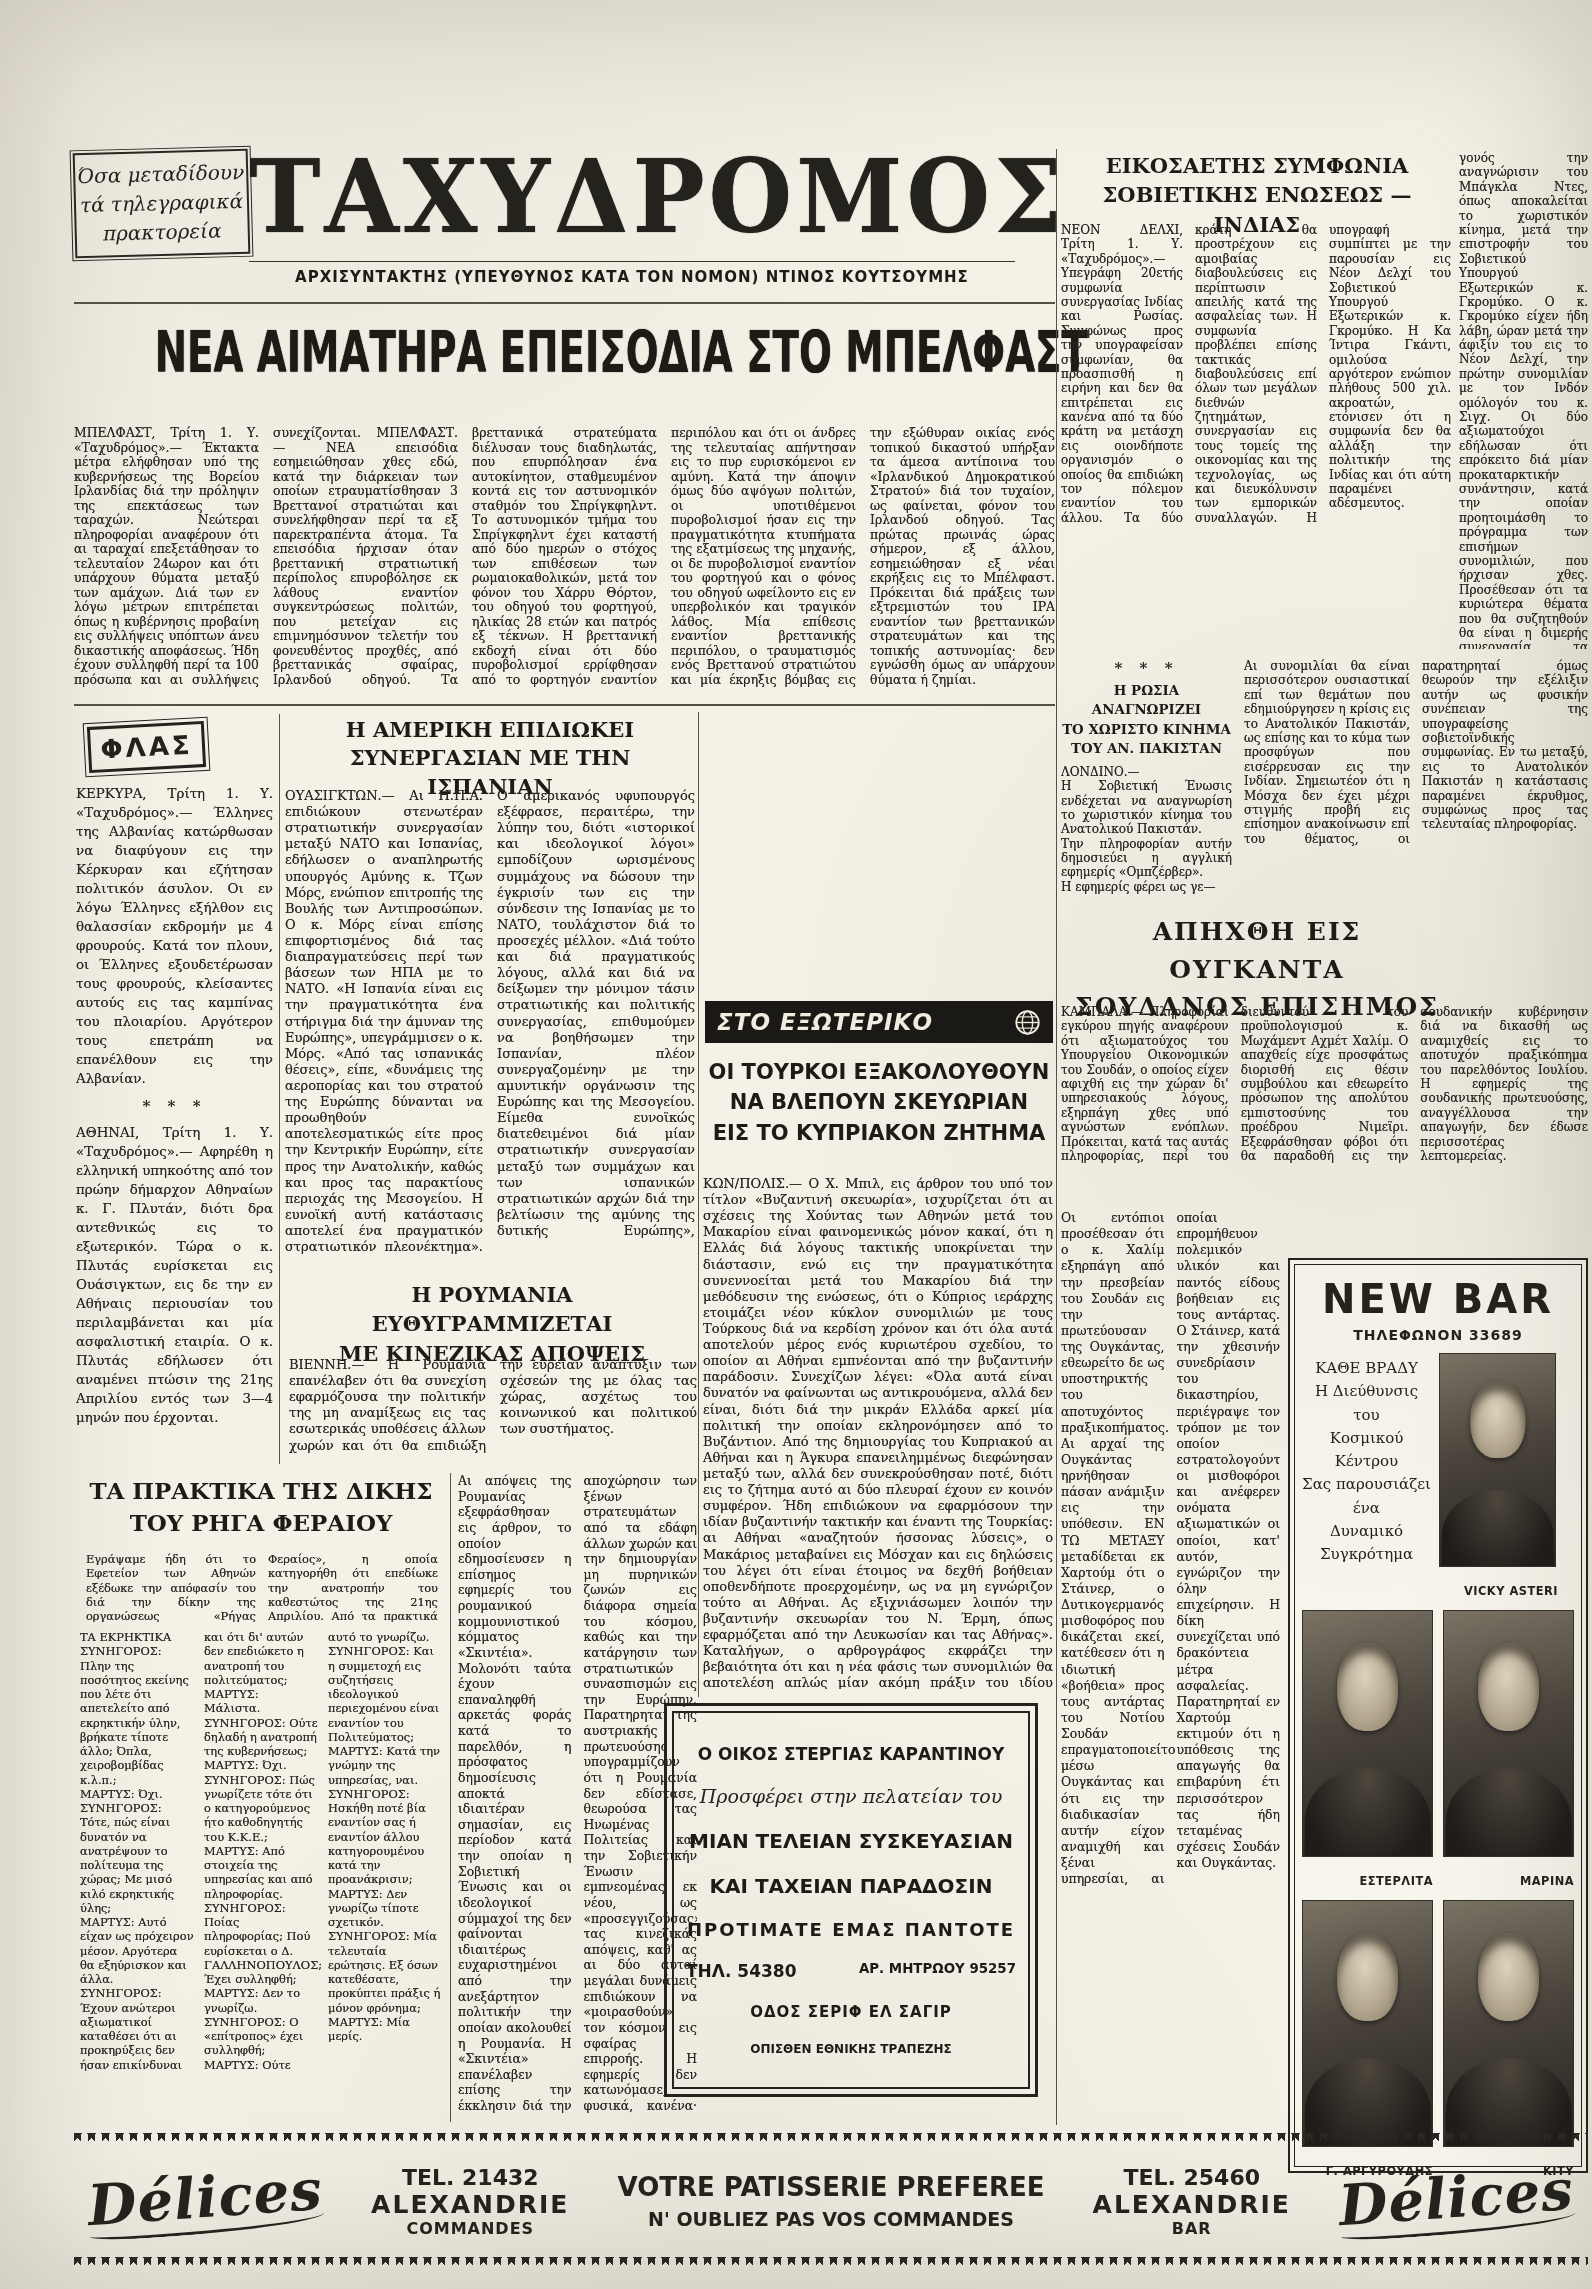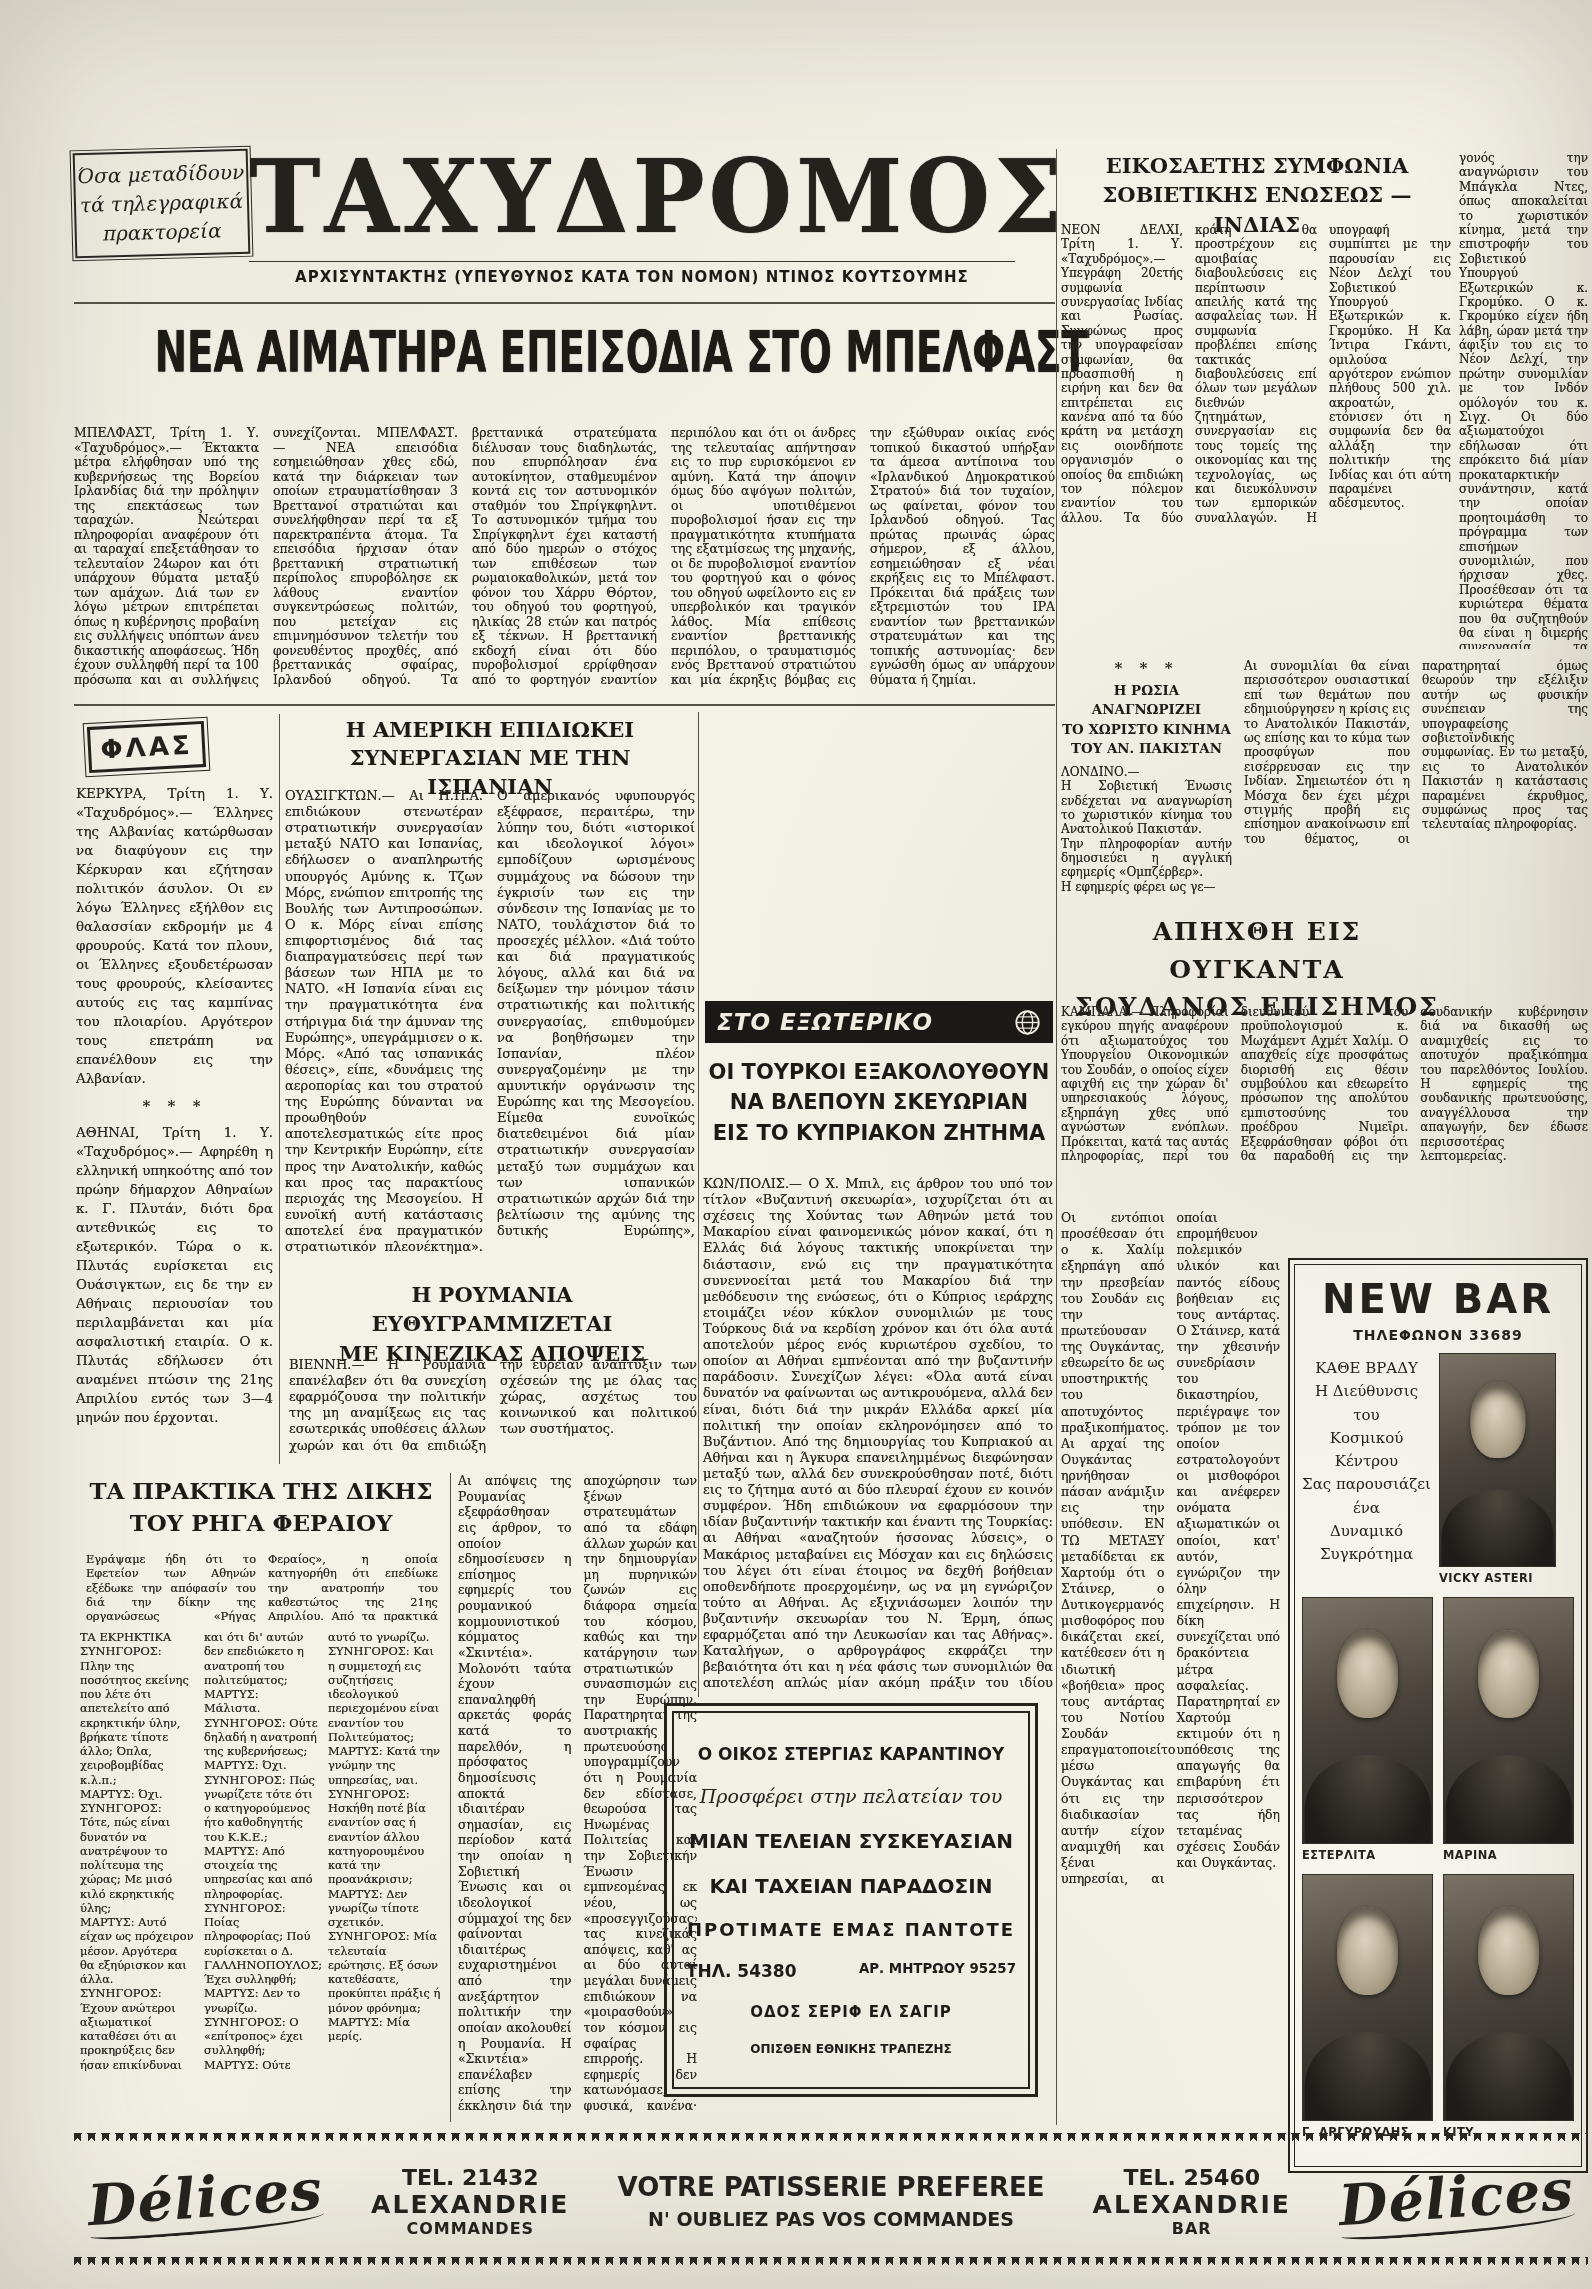--- a/index.html
+++ b/index.html
@@ -40,21 +40,21 @@
   .photo::after{content:"";position:absolute;left:50%;bottom:-8%;width:98%;height:44%;transform:translateX(-50%);
     border-radius:50% 50% 0 0;background:radial-gradient(ellipse at 50% 12%,rgba(87,80,68,.6) 0%,#1f1c19 72%)}
   .newbar{border:2.5px solid #26231d;outline:1px solid #26231d;outline-offset:-7px;padding:16px 12px 10px;
     display:flex;flex-direction:column;background:rgba(255,253,246,.35)}
   .nb-title{font:bold 40px "DejaVu Sans","Liberation Sans",sans-serif;letter-spacing:3px;text-align:center}
   .nb-phone{font:bold 14px "DejaVu Sans","Liberation Sans",sans-serif;text-align:center;letter-spacing:1px;margin-top:5px}
   .nb-row{display:flex;gap:8px;margin-top:10px}
   .nb-intro{font-size:15px;line-height:1.55;padding-top:4px;text-align:center}
   .nb-grid{display:grid;grid-template-columns:1fr 1fr;gap:12px 10px;margin-top:12px}
   figure{margin:0}
-  figcaption{font:bold 11.4px "DejaVu Sans","Liberation Sans",sans-serif;text-align:left;margin-top:4px;letter-spacing:0.5px}
+  figcaption{font:bold 11.4px "DejaVu Sans","Liberation Sans",sans-serif;text-align:right;margin-top:17px;letter-spacing:0.5px}
   .box-ad{border:3px solid #26231d}
   .box-ad-inner{margin:5px;border:2px solid #26231d;height:calc(100% - 10px);display:flex;flex-direction:column;
     align-items:center;justify-content:space-evenly;padding:10px 12px;text-align:center}
   .zigzag{height:12px;background:
     linear-gradient(135deg,#2a2722 6px,transparent 0) 0 0/14px 12px repeat-x,
     linear-gradient(-135deg,#2a2722 6px,transparent 0) 7px 0/14px 12px repeat-x}
   .script{font-style:italic;font-weight:bold;font-size:56px;letter-spacing:1px;transform:rotate(-4deg);line-height:1}
   .script::after{content:"";display:block;height:10px;margin-top:-4px;border-bottom:3px solid #24221d;
     border-radius:0 0 70% 30%/0 0 100% 40%}
   .delices-banner{display:flex;align-items:center;justify-content:space-between;padding:0 14px}

